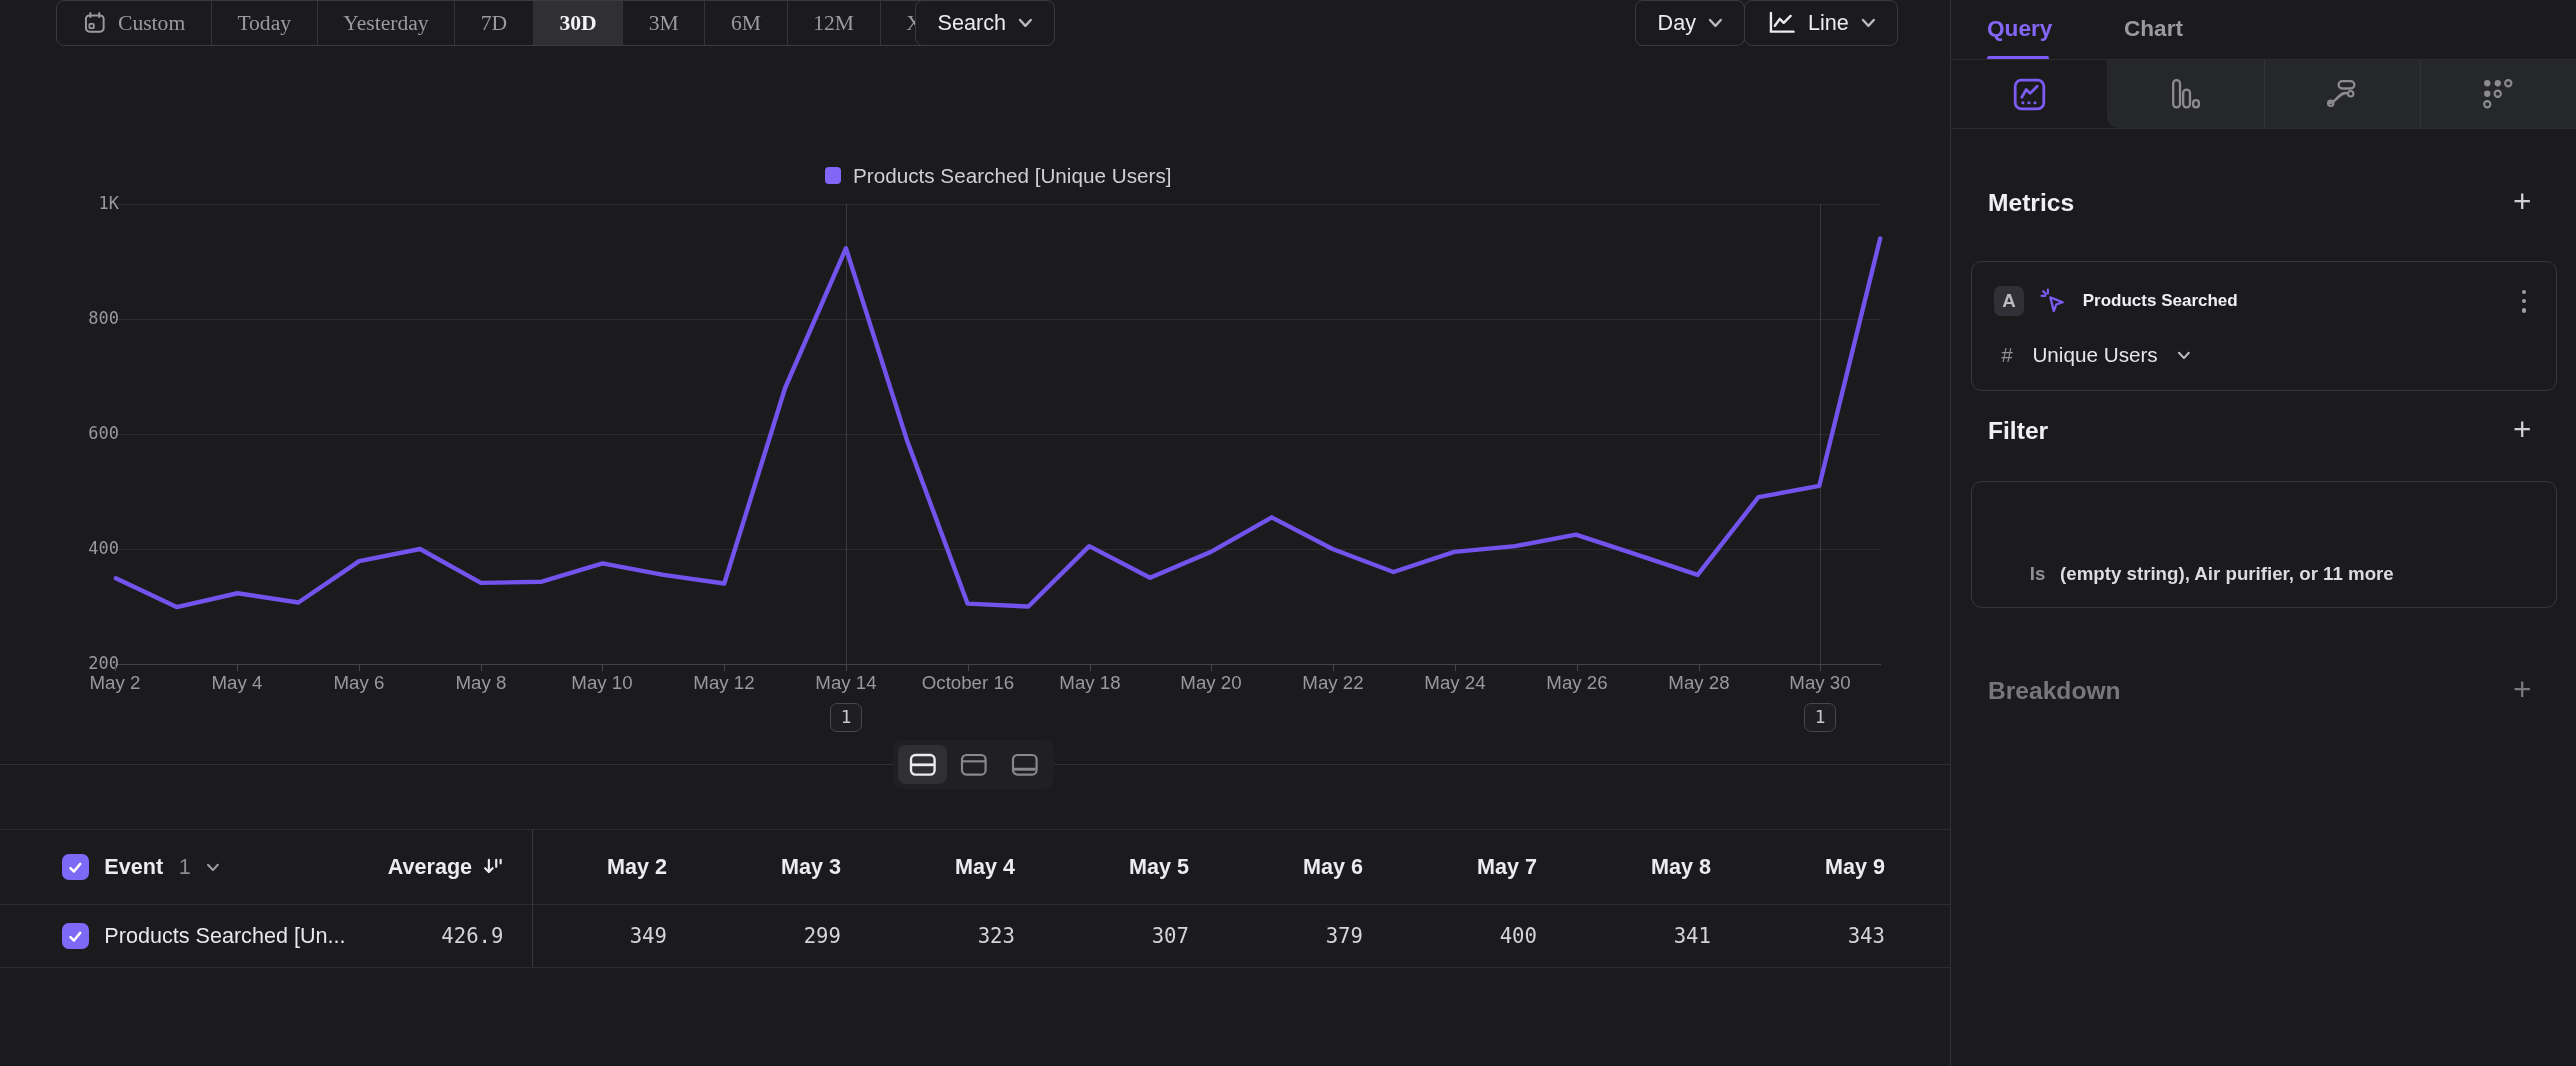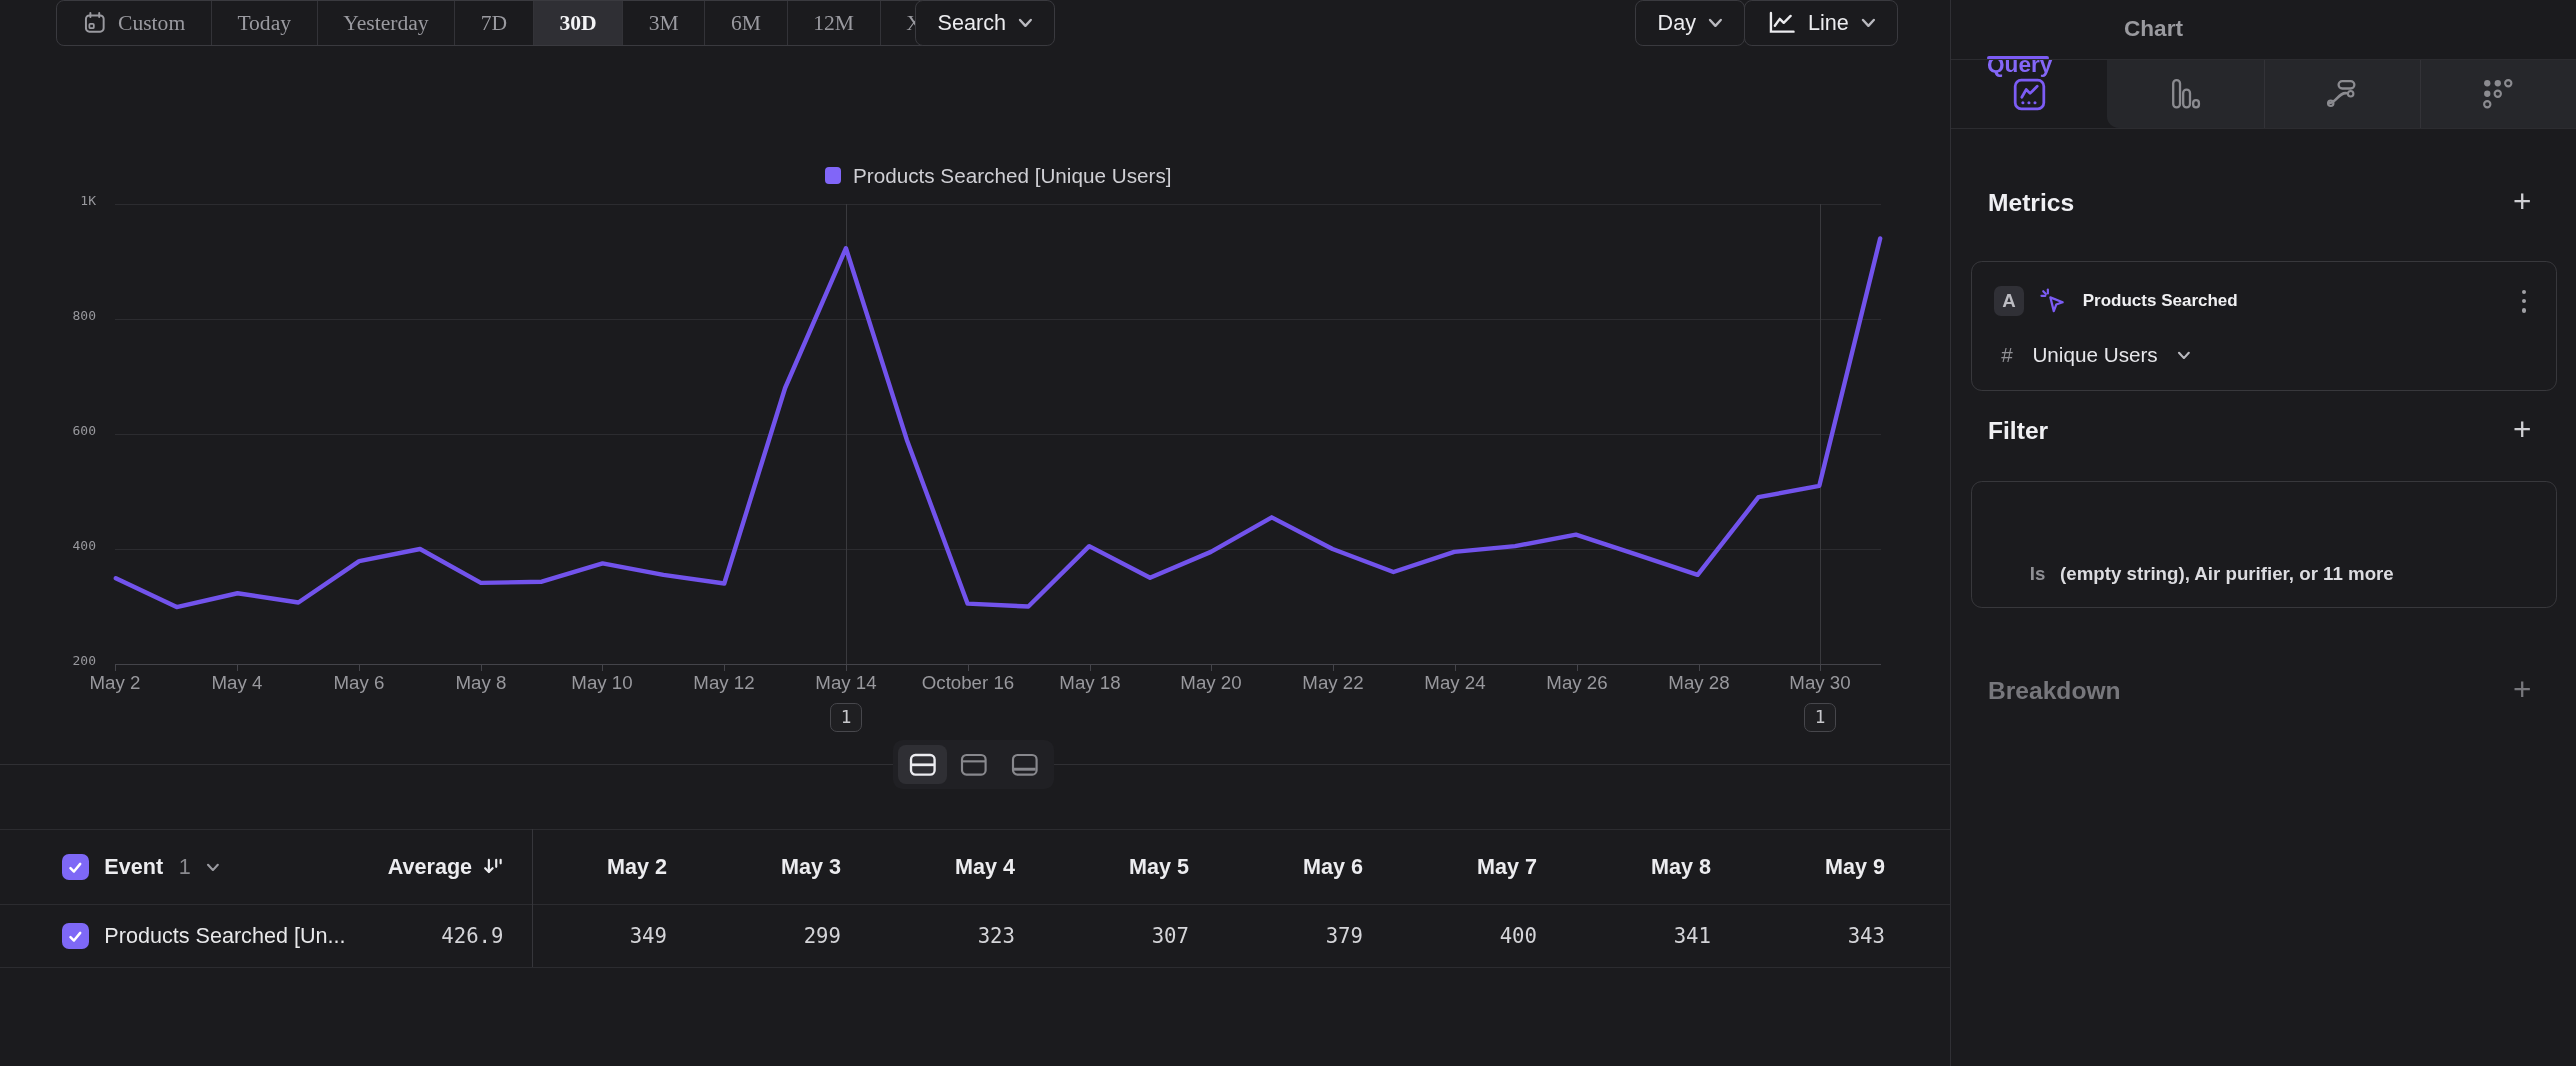--- a/index.html
+++ b/index.html
@@ -36,21 +36,21 @@
   .line-btn { left:1744px; }
 
   
   .legend { position:absolute; left:115px; top:163px; width:1766px; height:25.6px;
     display:flex; align-items:center; justify-content:center; gap:11.8px; }
   .legend-swatch { width:16.7px; height:16.7px; border-radius:3.9px; background:#8166f8; }
   .legend-label { font-size:20.7px; color:#cfcfd4; }
 
   .gridline { position:absolute; left:115px; width:1766px; height:1px; background:#2c2c30; }
   .gridline.axis { background:#44444a; }
-  .y-label { position:absolute; width:96px; text-align:right; font-size:13px; color:#98989d; }
+  .y-label { position:absolute; width:96px; text-align:right; font-size:17px; color:#98989d;margin-left:23px; }
   .x-label { position:absolute; top:672px; width:118px; margin-left:-59px; text-align:center;
     font-size:18.7px; color:#98989d; white-space:nowrap; }
   .x-tick { position:absolute; top:664px; width:1px; height:6.9px; background:#44444a; }
   .ann-line { position:absolute; top:204px; width:1px; height:460px; background:#3a3a3e; }
   .ann-chip { position:absolute; top:703px; width:31.5px; height:28.5px; margin-left:-15.7px;
     border:1px solid #47474c; border-radius:6.9px; background:#1f1f22; color:#c8c8cc;
     font-size:17.7px; display:flex; align-items:center; justify-content:center; cursor:pointer; }
   #line-svg { position:absolute; left:115px; top:204px; overflow:visible; }
 
   
@@ -331,21 +331,21 @@
             <div class="tbl-col td-num mono">400</div>
             <div class="tbl-col td-num mono">341</div>
             <div class="tbl-col td-num mono">343</div>
           </div>
       </div>
     </div>
   </div>
 
   <div class="sidebar">
 
-    <div class="sb" style="left:36px; top:15.7px;margin-top:36px;">
+    <div class="sb" style="left:36px; top:15.7px;">
       <span class="sb-tab active">Query</span>
     </div>
     <div class="sb" style="left:173px; top:15.7px;">
       <span class="sb-tab inactive">Chart</span>
     </div>
     <div class="sb-tab-underline"></div>
     <div class="sb-topline"></div>
 
     <div class="ct-strip">
       <div class="ct-block"></div>

